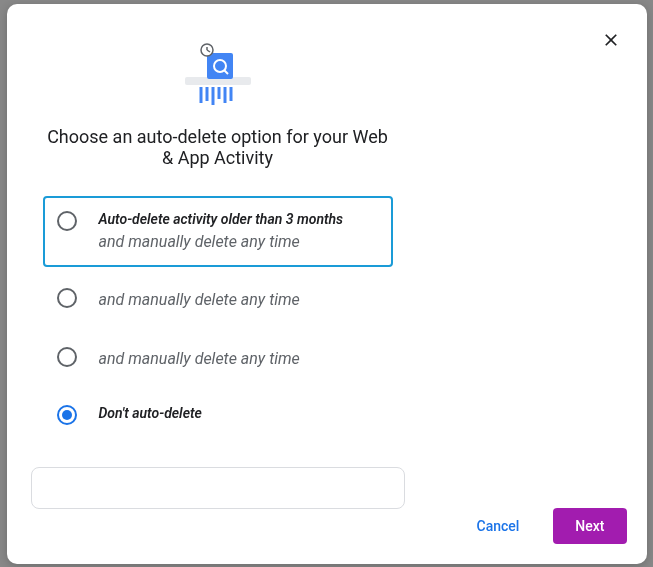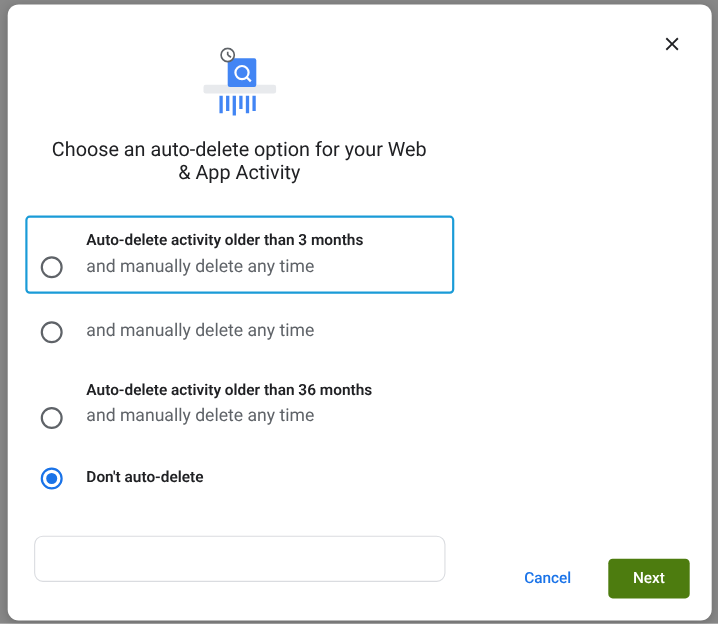--- a/index.html
+++ b/index.html
@@ -61,26 +61,27 @@
     }
     .heading {
       text-align: center;
       font-size: 18px;
       color: #202124;
       font-weight: 400;
       margin: 16px 20px 28px 20px;
     }
     .option {
       display: flex;
-      align-items: flex-end;
+      align-items: flex-start;
       padding: 12px 12px 12px 12px;
-      margin: 6px 0;
+      margin: 6px 20px;
       border-radius: 4px;
       cursor: pointer;
       border: 2px solid transparent;
+      font-style: italic;
     }
     .option.highlighted {
       border: 2px solid #1a9bd7;
     }
     .radio {
       width: 20px;
       height: 20px;
       border: 2px solid #5f6368;
       border-radius: 50%;
       margin-right: 22px;
@@ -139,21 +140,21 @@
       padding: 10px 22px;
       border-radius: 4px;
       cursor: pointer;
       border: none;
     }
     .btn-text {
       color: #1a73e8;
       background: transparent;
     }
     .btn-primary {
-      background: #4d7c0f;
+      background: #a21caf;
       color: #fff;
     }
     
     .scroll-area::-webkit-scrollbar {
       width: 16px;
     }
     .scroll-area::-webkit-scrollbar-track {
       background: #f1f1f1;
     }
     .scroll-area::-webkit-scrollbar-thumb {
@@ -207,21 +208,20 @@
       <div class="option">
         <div class="radio"></div>
         <div class="option-text">
           <div class="option-sublabel">and manually delete any time</div>
         </div>
       </div>
 
       <div class="option">
         <div class="radio"></div>
         <div class="option-text">
-          <div class="option-label">Auto-delete activity older than 36 months</div>
           <div class="option-sublabel">and manually delete any time</div>
         </div>
       </div>
 
       <div class="option">
         <div class="radio selected"></div>
         <div class="option-text">
           <div class="option-label">Don't auto-delete</div>
         </div>
       </div>

